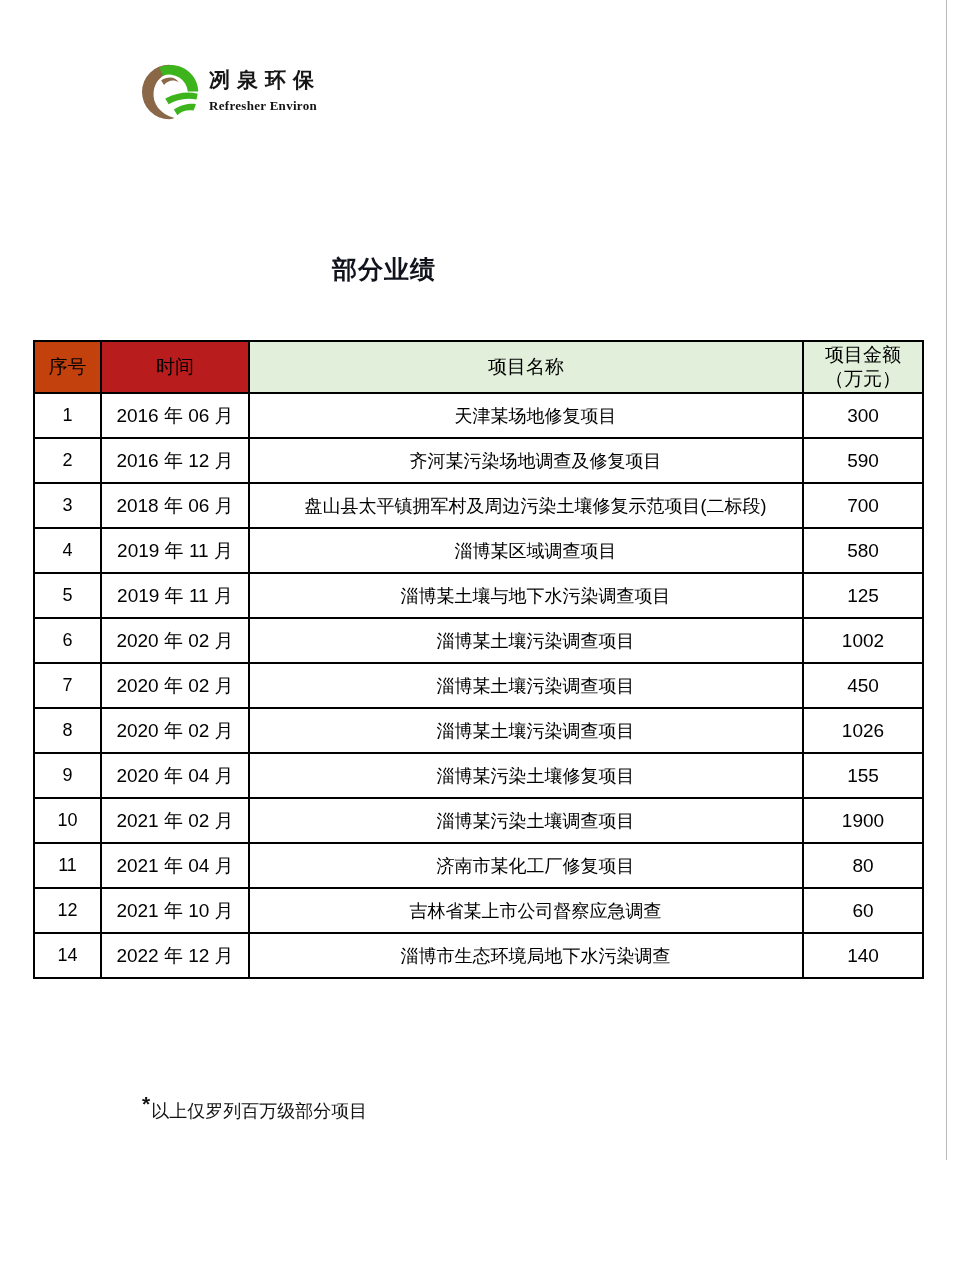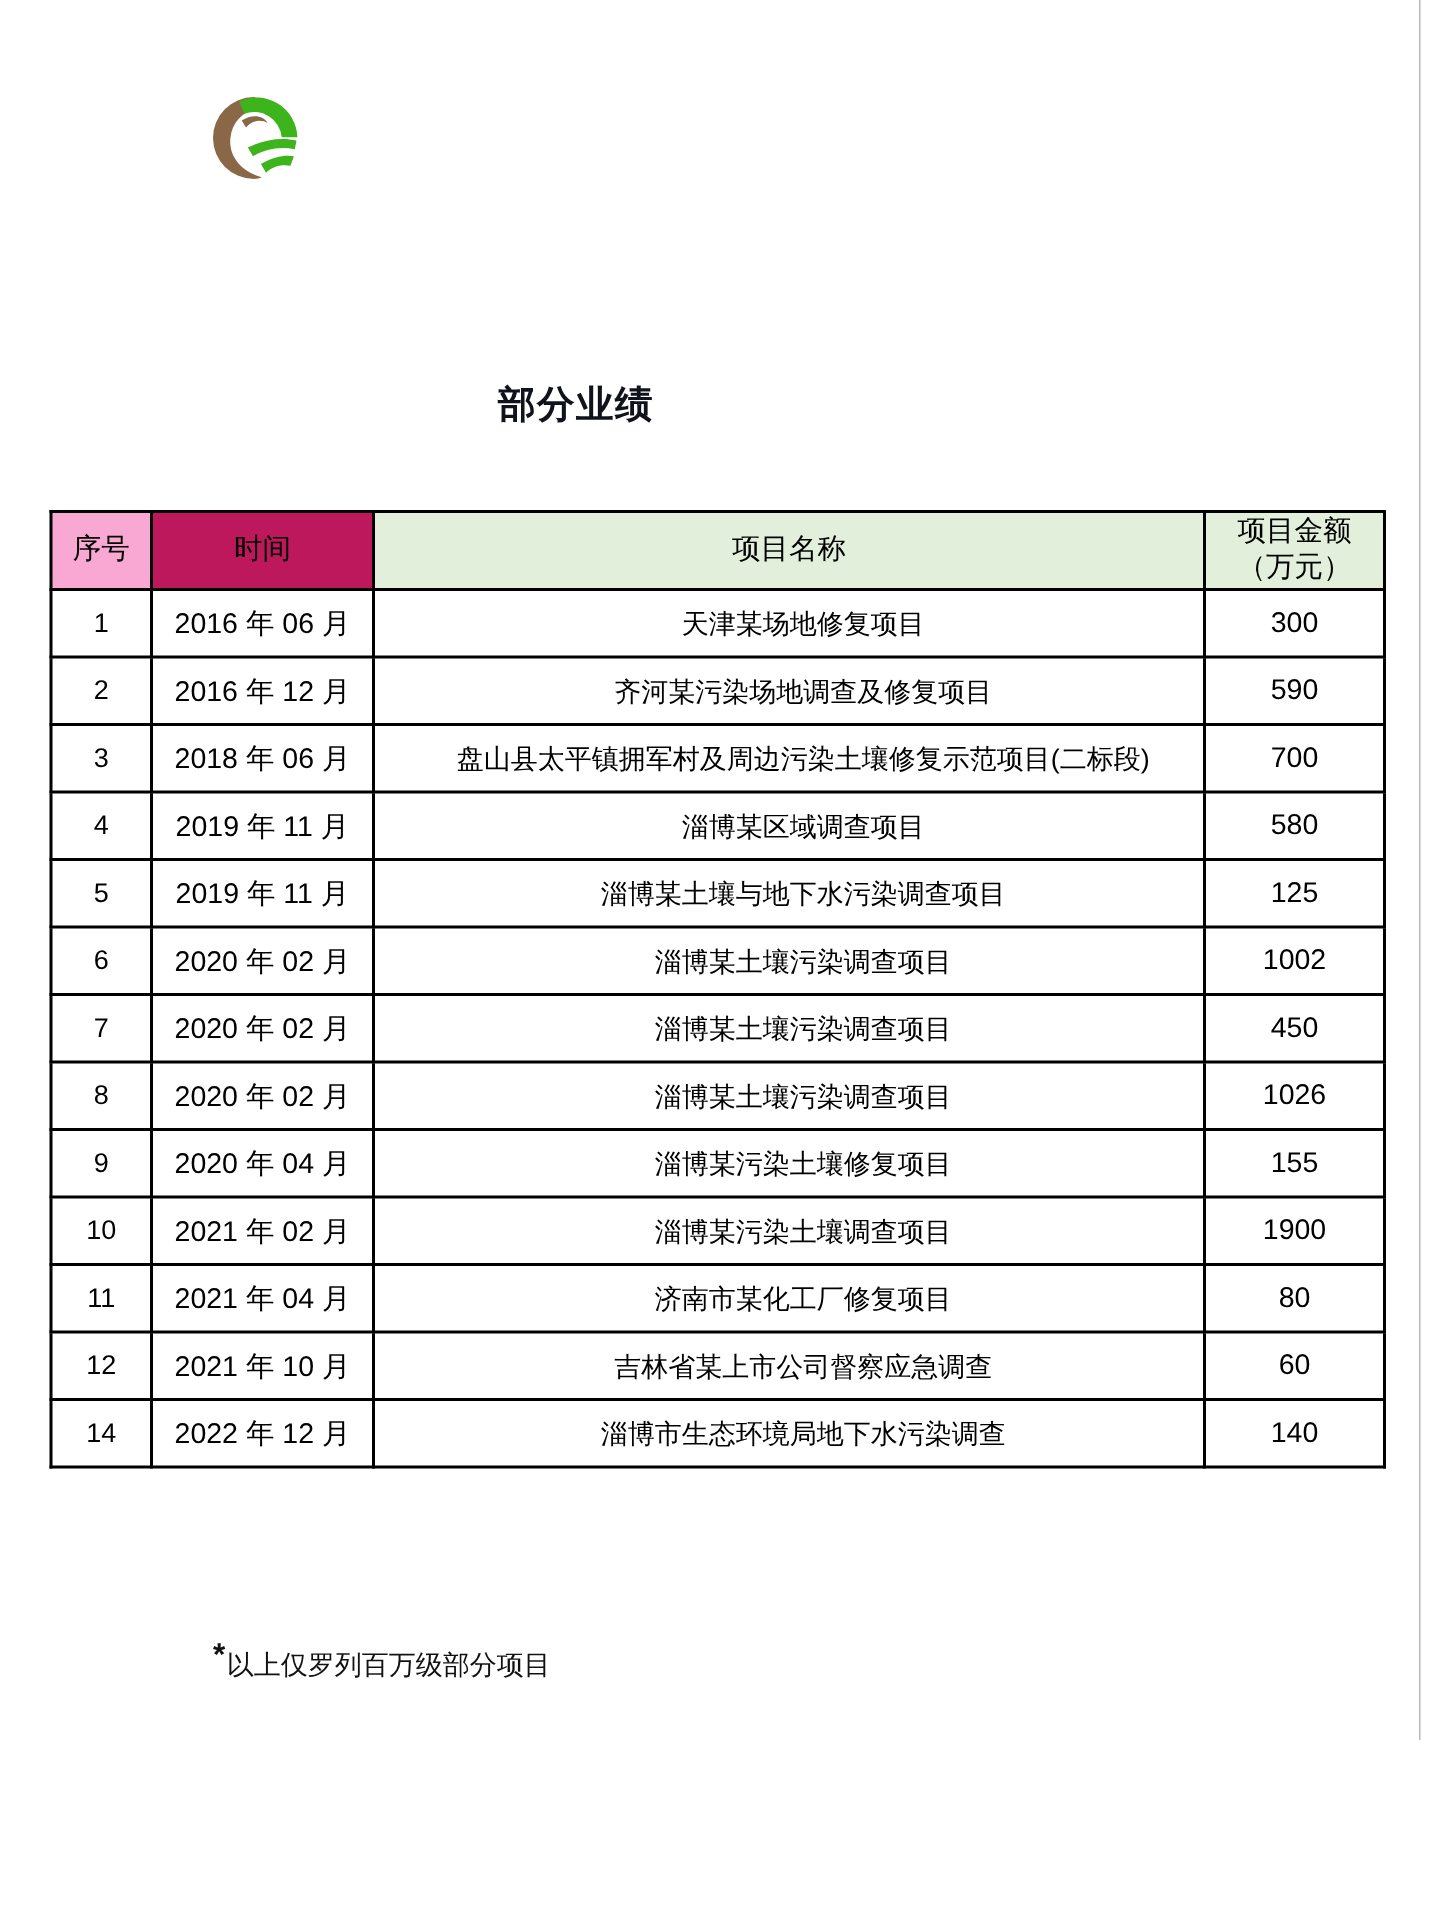--- a/index.html
+++ b/index.html
@@ -81,35 +81,39 @@
 <div class="logo-block">
   <span>
     <svg class="logo-mark" viewBox="0 0 100 100" aria-hidden="true">
       <path d="M47,3 A47,47 0 0 0 47,97 C51,97 53,96 56,95 C31,88 18,70 20,50 C22,31 35,19 53,16 C57,9 52,4 47,3 Z" fill="#8a6747"></path>
       <path d="M30,8 A47,47 0 0 1 97,49 L79,49 A32,32 0 0 0 36,22 Z" fill="#3db41c"></path>
       <path d="M33,30 C45,22 58,24 63,33 C55,28 44,30 38,38 Z" fill="#8a6747"></path>
       <path d="M40,61 C60,51 80,49 96,53 L94,63 C77,59 59,63 46,71 Z" fill="#3db41c"></path>
       <path d="M55,80 C70,71 84,69 93,71 L89,82 C78,80 68,83 61,90 Z" fill="#3db41c"></path>
     </svg>
   </span>
+  <span class="logo-text">
+    <div class="logo-cn">冽泉环保</div>
+    <div class="logo-en">Refresher Environ</div>
+  </span>
 </div>
 
 <div class="doc-title">部分业绩</div>
 
 <table class="perf-table">
   <colgroup>
     <col class="c-index">
       <col class="c-date">
       <col class="c-name">
       <col class="c-amount">
   </colgroup>
   <thead>
     <tr>
-      <th style="background: #f9a8d4; margin-left: 16px;">序号</th>
-      <th style="background: #be185d;">时间</th>
+      <th style="background: #c2410c; margin-left: 16px;">序号</th>
+      <th style="background: #b91c1c;">时间</th>
       <th style="background: rgb(226, 239, 218);">项目名称</th>
       <th style="background: rgb(226, 239, 218);">
         <div>项目金额</div>
         <div>（万元）</div>
       </th>
     </tr>
   </thead>
   <tbody>
     <tr>
       <td class="td-index">1</td>

